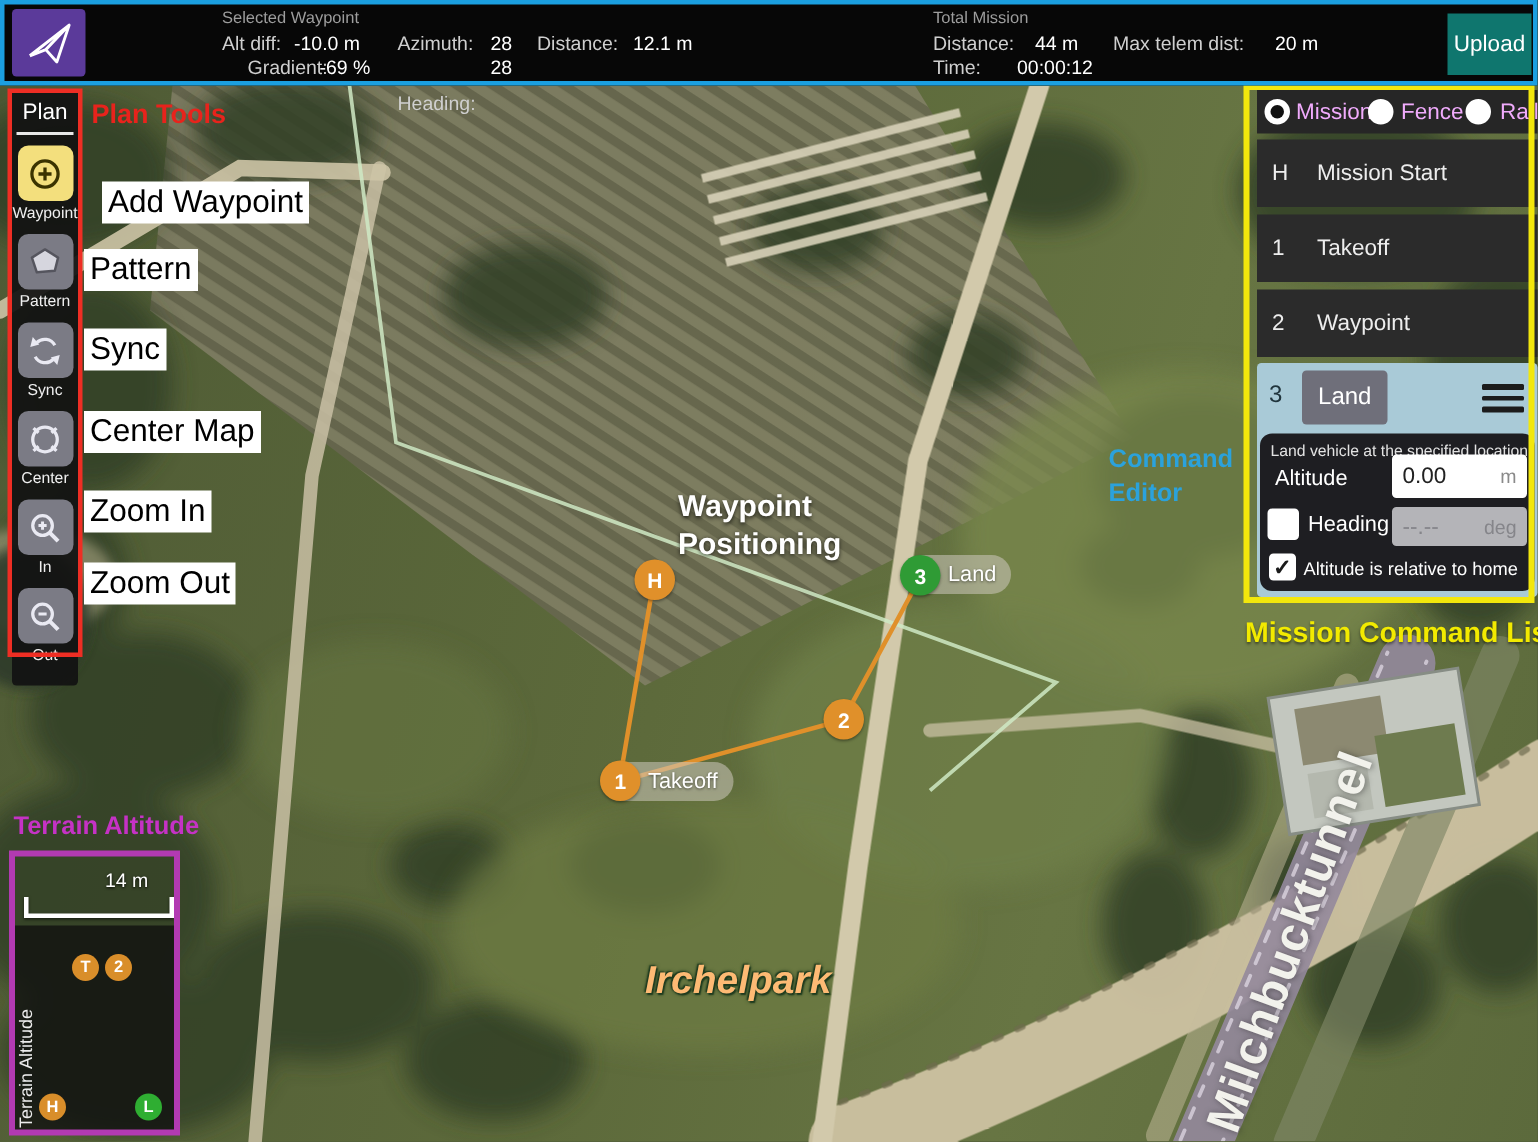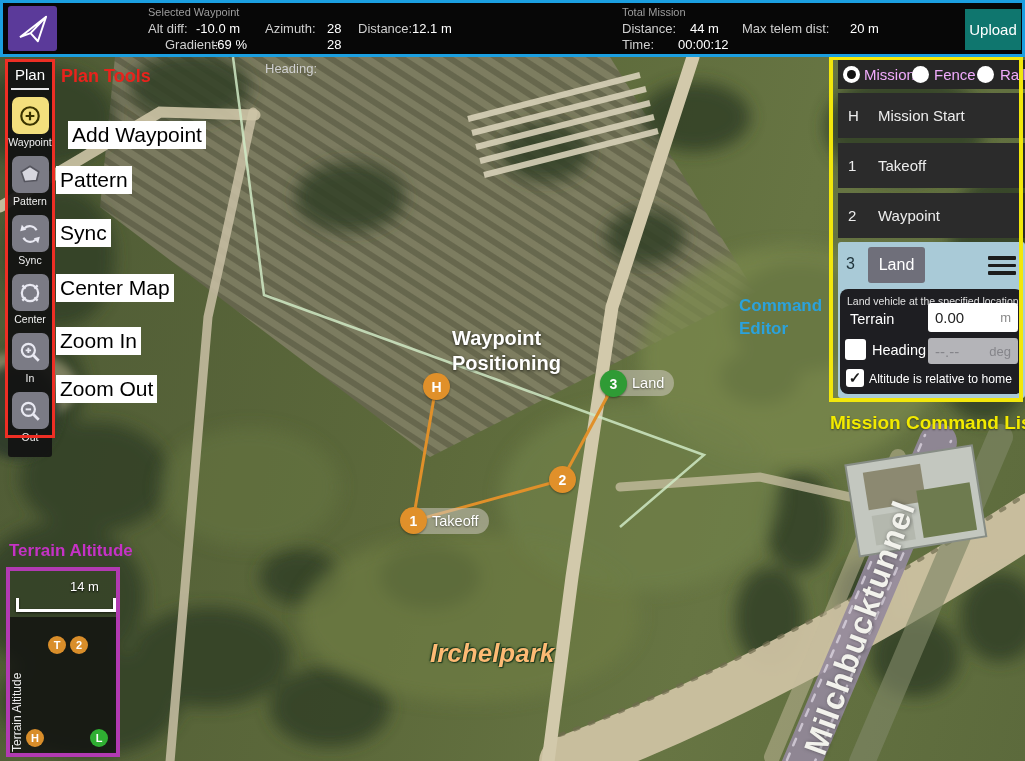--- a/index.html
+++ b/index.html
@@ -211,21 +211,21 @@
 <span class="abs tb-hdr" style="left:148px;top:6px;">Selected Waypoint</span>
 <span class="abs tb-lbl" style="left:148px;top:21px;">Alt diff:</span>
 <span class="abs tb-val" style="left:196px;top:21px;">-10.0 m</span>
 <span class="abs tb-lbl" style="left:165px;top:37px;">Gradient:</span>
 <span class="abs tb-val" style="left:213px;top:37px;">-69 %</span>
 <span class="abs tb-lbl" style="left:265px;top:21px;">Azimuth:</span>
 <span class="abs tb-val" style="left:327px;top:21px;">28</span>
 <span class="abs tb-lbl" style="left:265px;top:37px;margin-top:24px;">Heading:</span>
 <span class="abs tb-val" style="left:327px;top:37px;">28</span>
 <span class="abs tb-lbl" style="left:358px;top:21px;">Distance:</span>
-<span class="abs tb-val" style="left:412px;top:21px;">12.1 m</span>
+<span class="abs tb-val" style="left:422px;top:21px;">12.1 m</span>
 <span class="abs tb-hdr" style="left:622px;top:6px;">Total Mission</span>
 <span class="abs tb-lbl" style="left:622px;top:21px;">Distance:</span>
 <span class="abs tb-val" style="left:690px;top:21px;">44 m</span>
 <span class="abs tb-lbl" style="left:622px;top:37px;">Time:</span>
 <span class="abs tb-val" style="left:678px;top:37px;">00:00:12</span>
 <span class="abs tb-lbl" style="left:742px;top:21px;">Max telem dist:</span>
 <span class="abs tb-val" style="left:850px;top:21px;">20 m</span>
 <button class="abs upload-btn">Upload</button>
 
 <div class="abs plan-col">
@@ -309,21 +309,21 @@
   <span class="abs land-idx">3</span>
   <div class="abs land-btn">Land</div>
   <div class="abs hamburger">
       <span></span>
       <span></span>
       <span></span>
     </div>
 
   <div class="abs editor">
     <span class="abs ed-desc">Land vehicle at the specified location.</span>
-    <span class="abs ed-lbl" style="left:10px;top:22px;">Terrain</span>
+    <span class="abs ed-lbl" style="left:10px;top:22px;">Altitude</span>
     <div class="abs input" style="left:88px;top:14px;width:90px;height:29px;">
       <span class="val">0.00</span>
       <span class="unit">m</span>
     </div>
     <span class="abs checkbox" style="left:5px;top:50px;width:21px;height:21px;"></span>
     <span class="abs ed-lbl" style="left:32px;top:53px;">Heading</span>
     <div class="abs input disabled" style="left:88px;top:49px;width:90px;height:26px;">
       <span class="val">--.--</span>
       <span class="unit">deg</span>
     </div>

